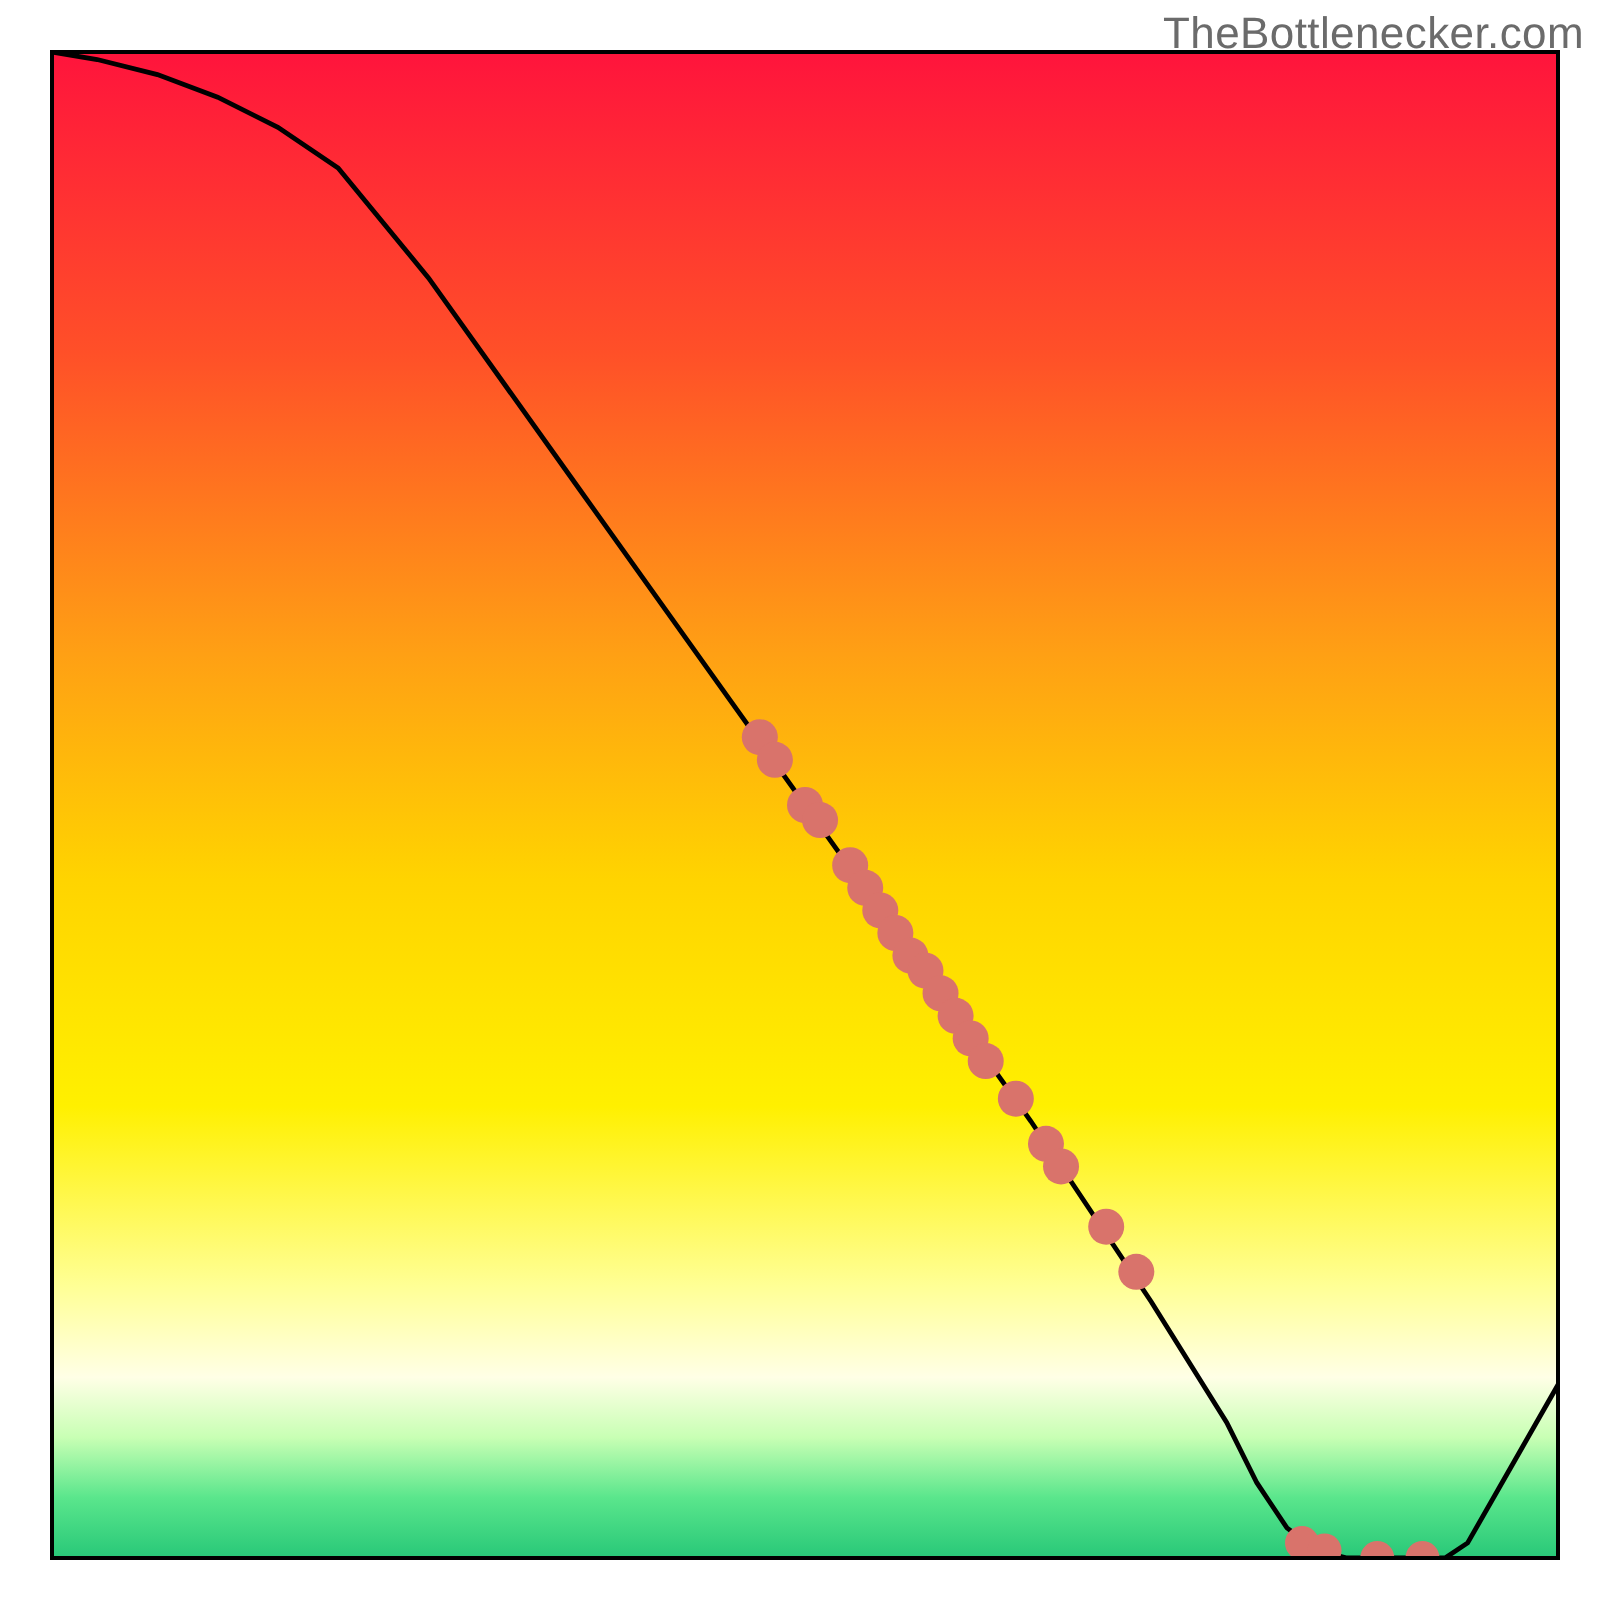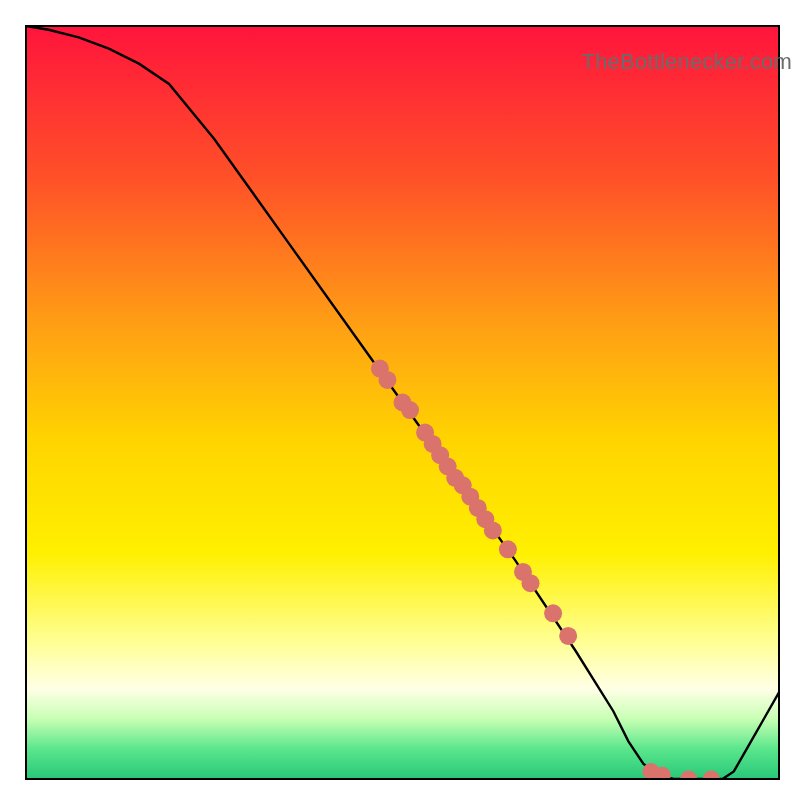--- a/index.html
+++ b/index.html
@@ -23,21 +23,20 @@
   }
   .watermark {
     position: absolute;
     top: 4px;
     right: 8px;
     color: #6b6b6b;
     font-size: 22px;
     font-weight: 400;
     letter-spacing: 0.2px;
     user-select: none;
-    margin-top: 45px;
   }
 </style>
 </head>
 <body>
 
 <div class="stage">
 
   <svg width="800" height="800" viewBox="0 0 800 800">
     <defs>
       <linearGradient id="bg-grad" x1="0" y1="0" x2="0" y2="1">

